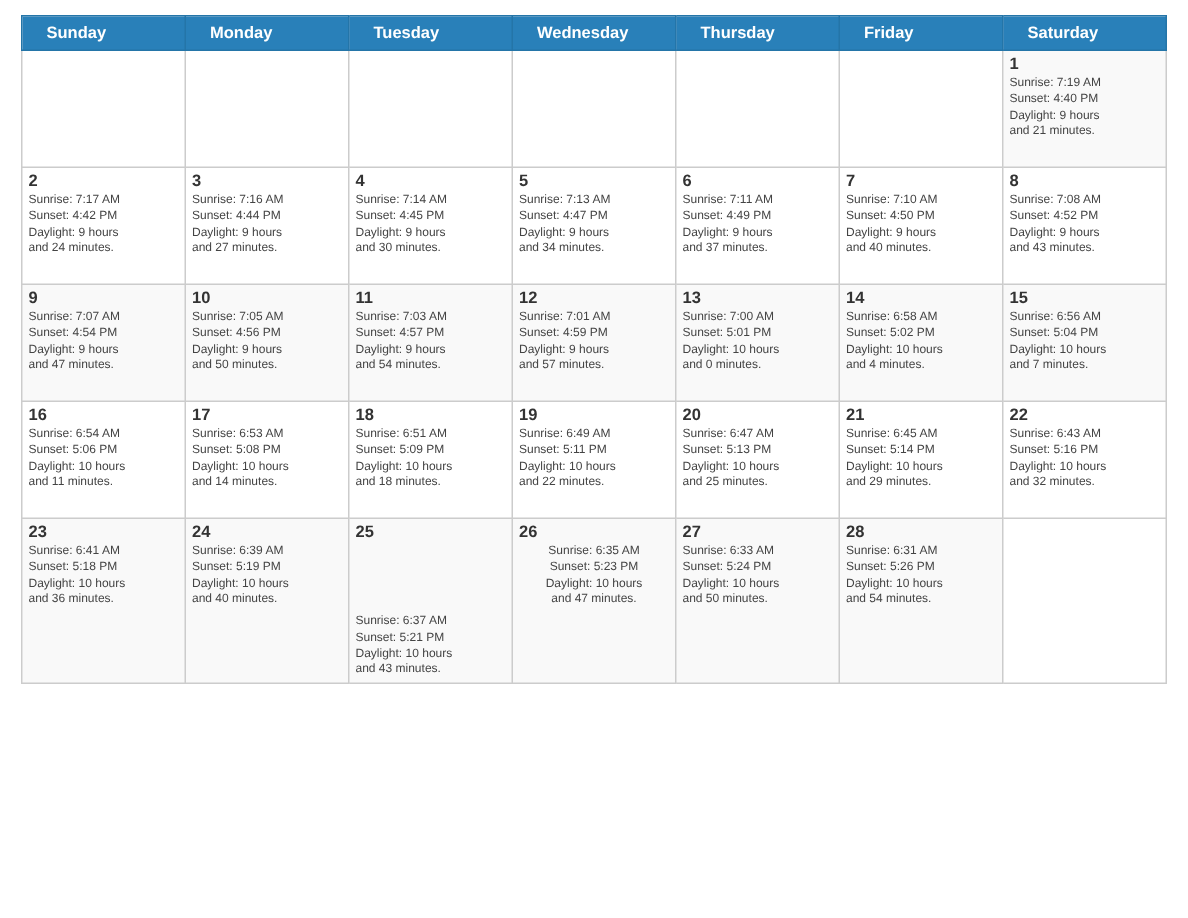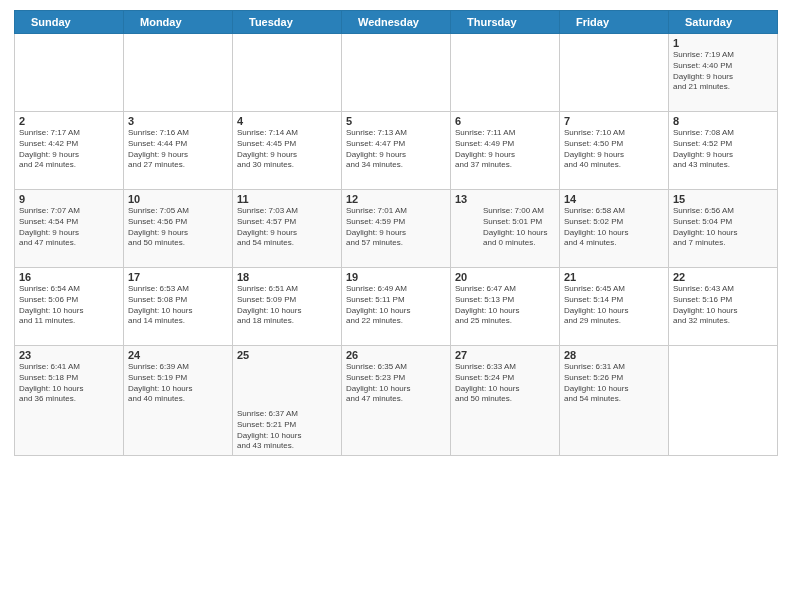--- a/index.html
+++ b/index.html
@@ -204,21 +204,21 @@
           </td>
           <td>
             <span class="day-number">12</span>
             <div class="day-info" style="white-space: pre-line;">Sunrise: 7:01 AM
 Sunset: 4:59 PM
 Daylight: 9 hours
 and 57 minutes.</div>
           </td>
           <td>
             <span class="day-number">13</span>
-            <div class="day-info" style="white-space: pre-line; margin-left: 28px;">Sunrise: 7:00 AM
+            <div class="day-info" style="white-space: pre-line;">Sunrise: 7:00 AM
 Sunset: 5:01 PM
 Daylight: 10 hours
 and 0 minutes.</div>
           </td>
           <td>
             <span class="day-number">14</span>
             <div class="day-info" style="white-space: pre-line;">Sunrise: 6:58 AM
 Sunset: 5:02 PM
 Daylight: 10 hours
 and 4 minutes.</div>
@@ -299,21 +299,21 @@
           </td>
           <td>
             <span class="day-number">25</span>
             <div class="day-info" style="white-space: pre-line; margin-top: 48px;">Sunrise: 6:37 AM
 Sunset: 5:21 PM
 Daylight: 10 hours
 and 43 minutes.</div>
           </td>
           <td>
             <span class="day-number">26</span>
-            <div class="day-info" style="white-space: pre-line;">Sunrise: 6:35 AM
+            <div class="day-info" style="white-space: pre-line; text-align: center;">Sunrise: 6:35 AM
 Sunset: 5:23 PM
 Daylight: 10 hours
 and 47 minutes.</div>
           </td>
           <td>
             <span class="day-number">27</span>
             <div class="day-info" style="white-space: pre-line;">Sunrise: 6:33 AM
 Sunset: 5:24 PM
 Daylight: 10 hours
 and 50 minutes.</div>

